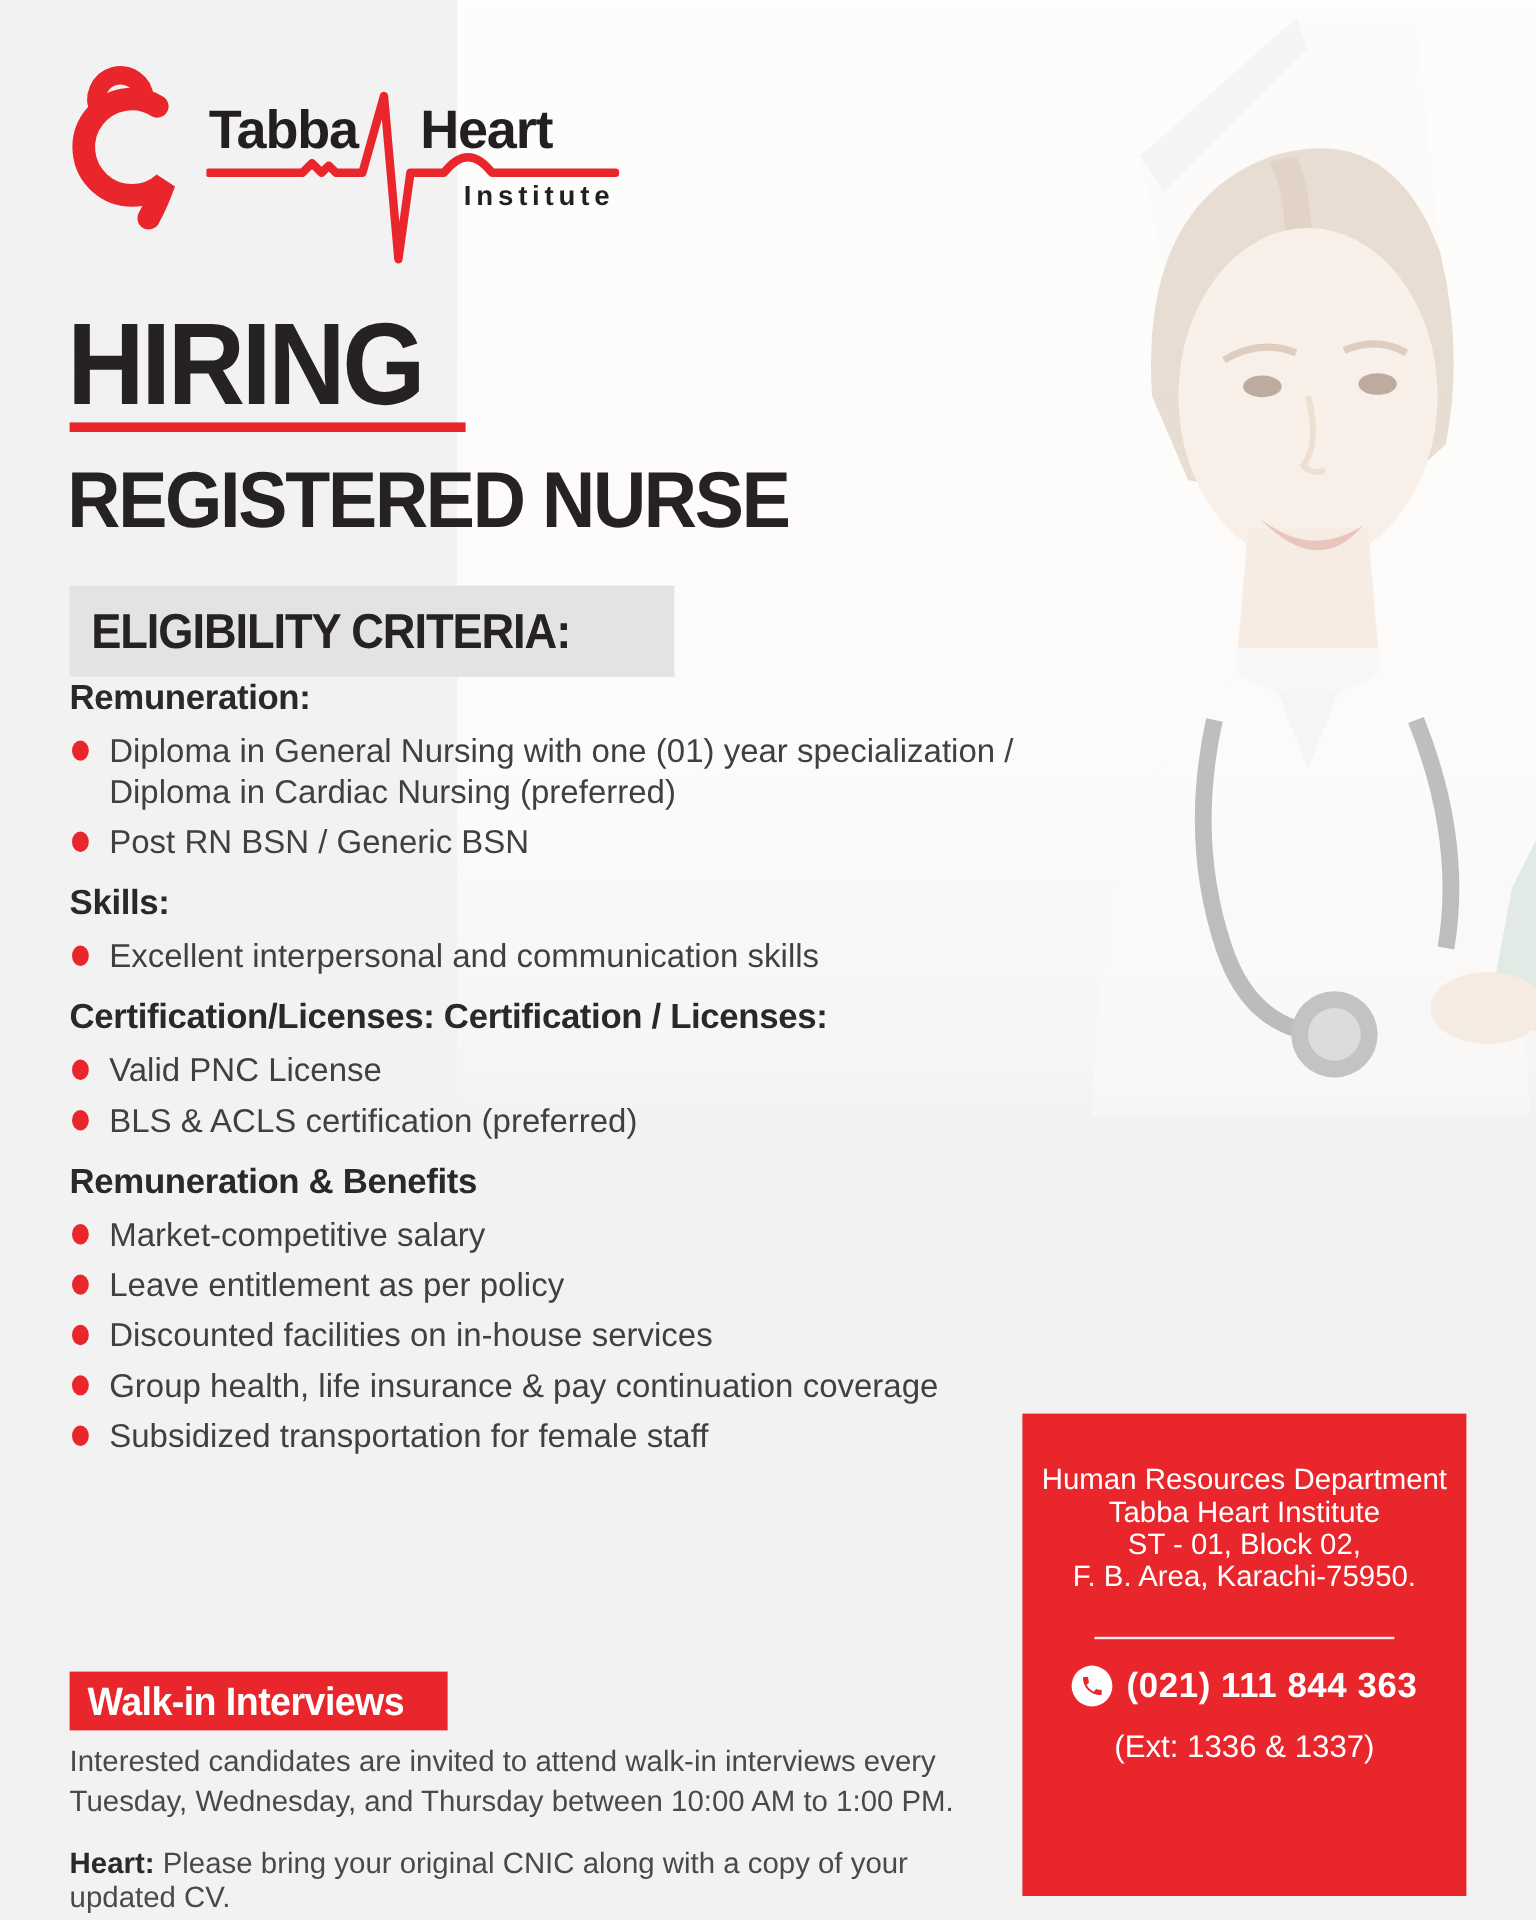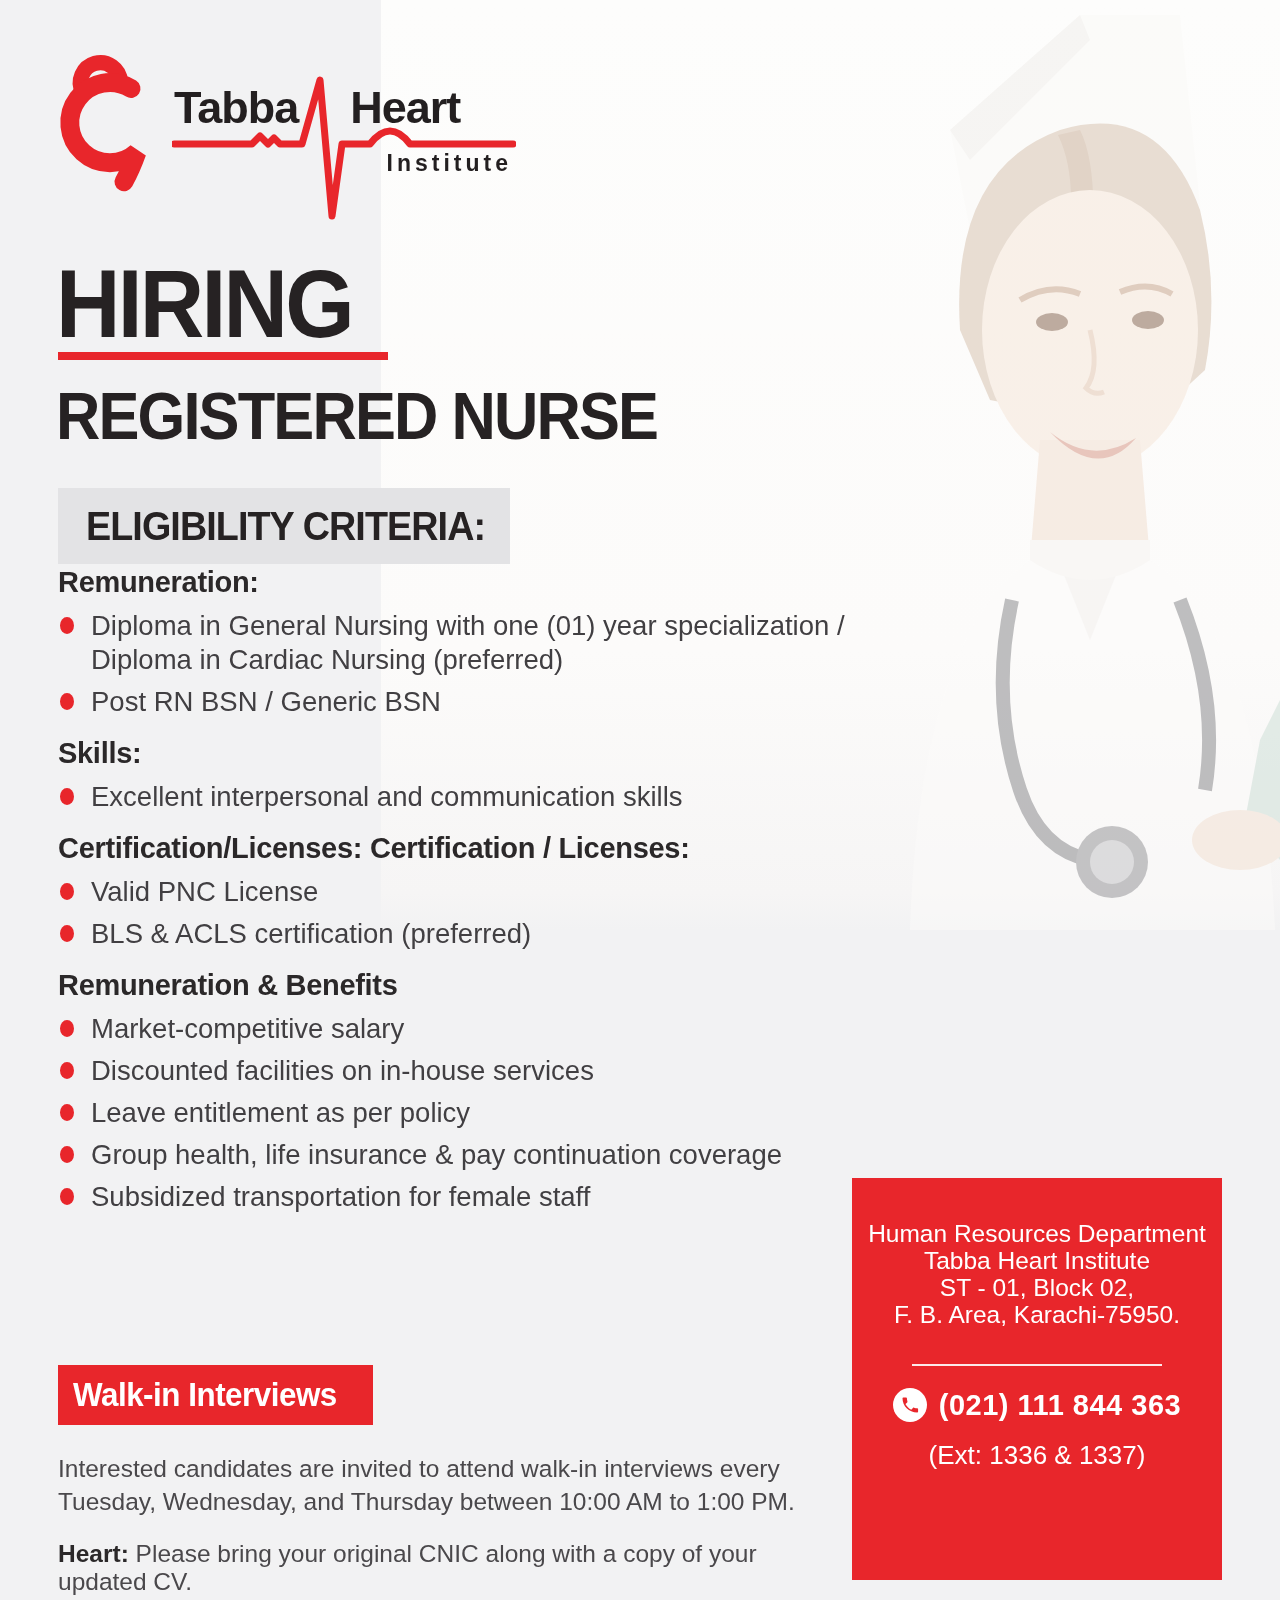--- a/index.html
+++ b/index.html
@@ -24,34 +24,34 @@
   .brand-line .gap{display:inline-block;width:52px;}
   #ecg-svg{position:absolute;left:120px;top:16px;}
   #logo-sub{position:absolute;left:262px;top:100px;width:198px;text-align:right;
     font-size:23px;font-weight:700;letter-spacing:4px;color:#231f20;}
   
   #hiring-title{position:absolute;left:56px;top:248px;font-size:97px;font-weight:900;
     letter-spacing:-3px;transform:scaleX(.92);transform-origin:left;color:#262223;}
   #hiring-underline{position:absolute;left:58px;top:352px;width:330px;height:8px;}
   #subrole-title{position:absolute;left:56px;top:378px;font-size:66px;font-weight:900;
     letter-spacing:-2px;transform:scaleX(.93);transform-origin:left;color:#262223;white-space:nowrap;}
-  #eligibility-chip{position:absolute;left:58px;top:488px;width:452px;height:76px;
-    background:#e3e3e5;display:flex;align-items:center;padding-left:28px;}
+  #eligibility-chip{position:absolute;left:58px;top:488px;width:504px;height:76px;
+    background:#e3e3e5;display:flex;align-items:center;padding-left:18px;}
   #eligibility-chip span{font-size:41px;font-weight:900;letter-spacing:-1px;
     transform:scaleX(.92);transform-origin:left;color:#262223;white-space:nowrap;}
   
   #sections{position:absolute;left:58px;top:566px;width:800px;}
   .section{margin-bottom:18px;}
   .section h3{margin:0 0 10px 0;font-size:29px;font-weight:800;letter-spacing:-.3px;color:#2b2829;}
   .section ul{list-style:none;margin:0;padding:0;}
   .section li{position:relative;padding-left:33px;font-size:27.5px;line-height:34px;
     color:#413f42;margin-bottom:8px;max-width:790px;}
   .section li .dot{position:absolute;left:2px;top:8px;width:14px;height:17px;border-radius:50%;}
   
-  #walkin-badge{position:absolute;left:58px;top:1365px;height:60px;padding:0 22px 0 15px;
+  #walkin-badge{position:absolute;left:58px;top:1393px;height:49px;padding:0 22px 0 15px;
     display:flex;align-items:center;}
   #walkin-badge span{font-size:33px;font-weight:800;color:#fff;letter-spacing:-.5px;
     transform:scaleX(.95);transform-origin:left;white-space:nowrap;}
   #walkin-text{position:absolute;left:58px;top:1452px;width:760px;
     font-size:24.5px;line-height:33px;color:#4a484b;}
   #note-line{position:absolute;left:58px;top:1540px;width:790px;font-size:24.5px;color:#4a484b;}
   #note-line b{color:#2b2829;font-weight:800;}
   
   #contact-panel{position:absolute;left:852px;top:1178px;width:370px;height:402px;
     color:#fff;text-align:center;padding-top:26px;}
@@ -139,22 +139,22 @@
         <h3>Certification/Licenses: Certification / Licenses:</h3>
         <ul>
           <li><span class="dot" style="background: rgb(232, 38, 43);"></span>Valid PNC License</li>
           <li><span class="dot" style="background: rgb(232, 38, 43);"></span>BLS &amp; ACLS certification (preferred)</li>
         </ul>
       </div>
       <div class="section">
         <h3>Remuneration &amp; Benefits</h3>
         <ul>
           <li><span class="dot" style="background: rgb(232, 38, 43);"></span>Market-competitive salary</li>
+          <li><span class="dot" style="background: rgb(232, 38, 43);"></span>Leave entitlement as per policy</li>
           <li><span class="dot" style="background: rgb(232, 38, 43);"></span>Discounted facilities on in-house services</li>
-          <li><span class="dot" style="background: rgb(232, 38, 43);"></span>Leave entitlement as per policy</li>
           <li><span class="dot" style="background: rgb(232, 38, 43);"></span>Group health, life insurance &amp; pay continuation coverage</li>
           <li><span class="dot" style="background: rgb(232, 38, 43);"></span>Subsidized transportation for female staff</li>
         </ul>
       </div>
     </div>
 
   <div id="walkin-badge" style="background: rgb(232, 38, 43);">
     <span>Walk-in Interviews</span>
   </div>
   <div id="walkin-text">Interested candidates are invited to attend walk-in interviews every Tuesday, Wednesday, and Thursday between 10:00 AM to 1:00 PM.</div>

